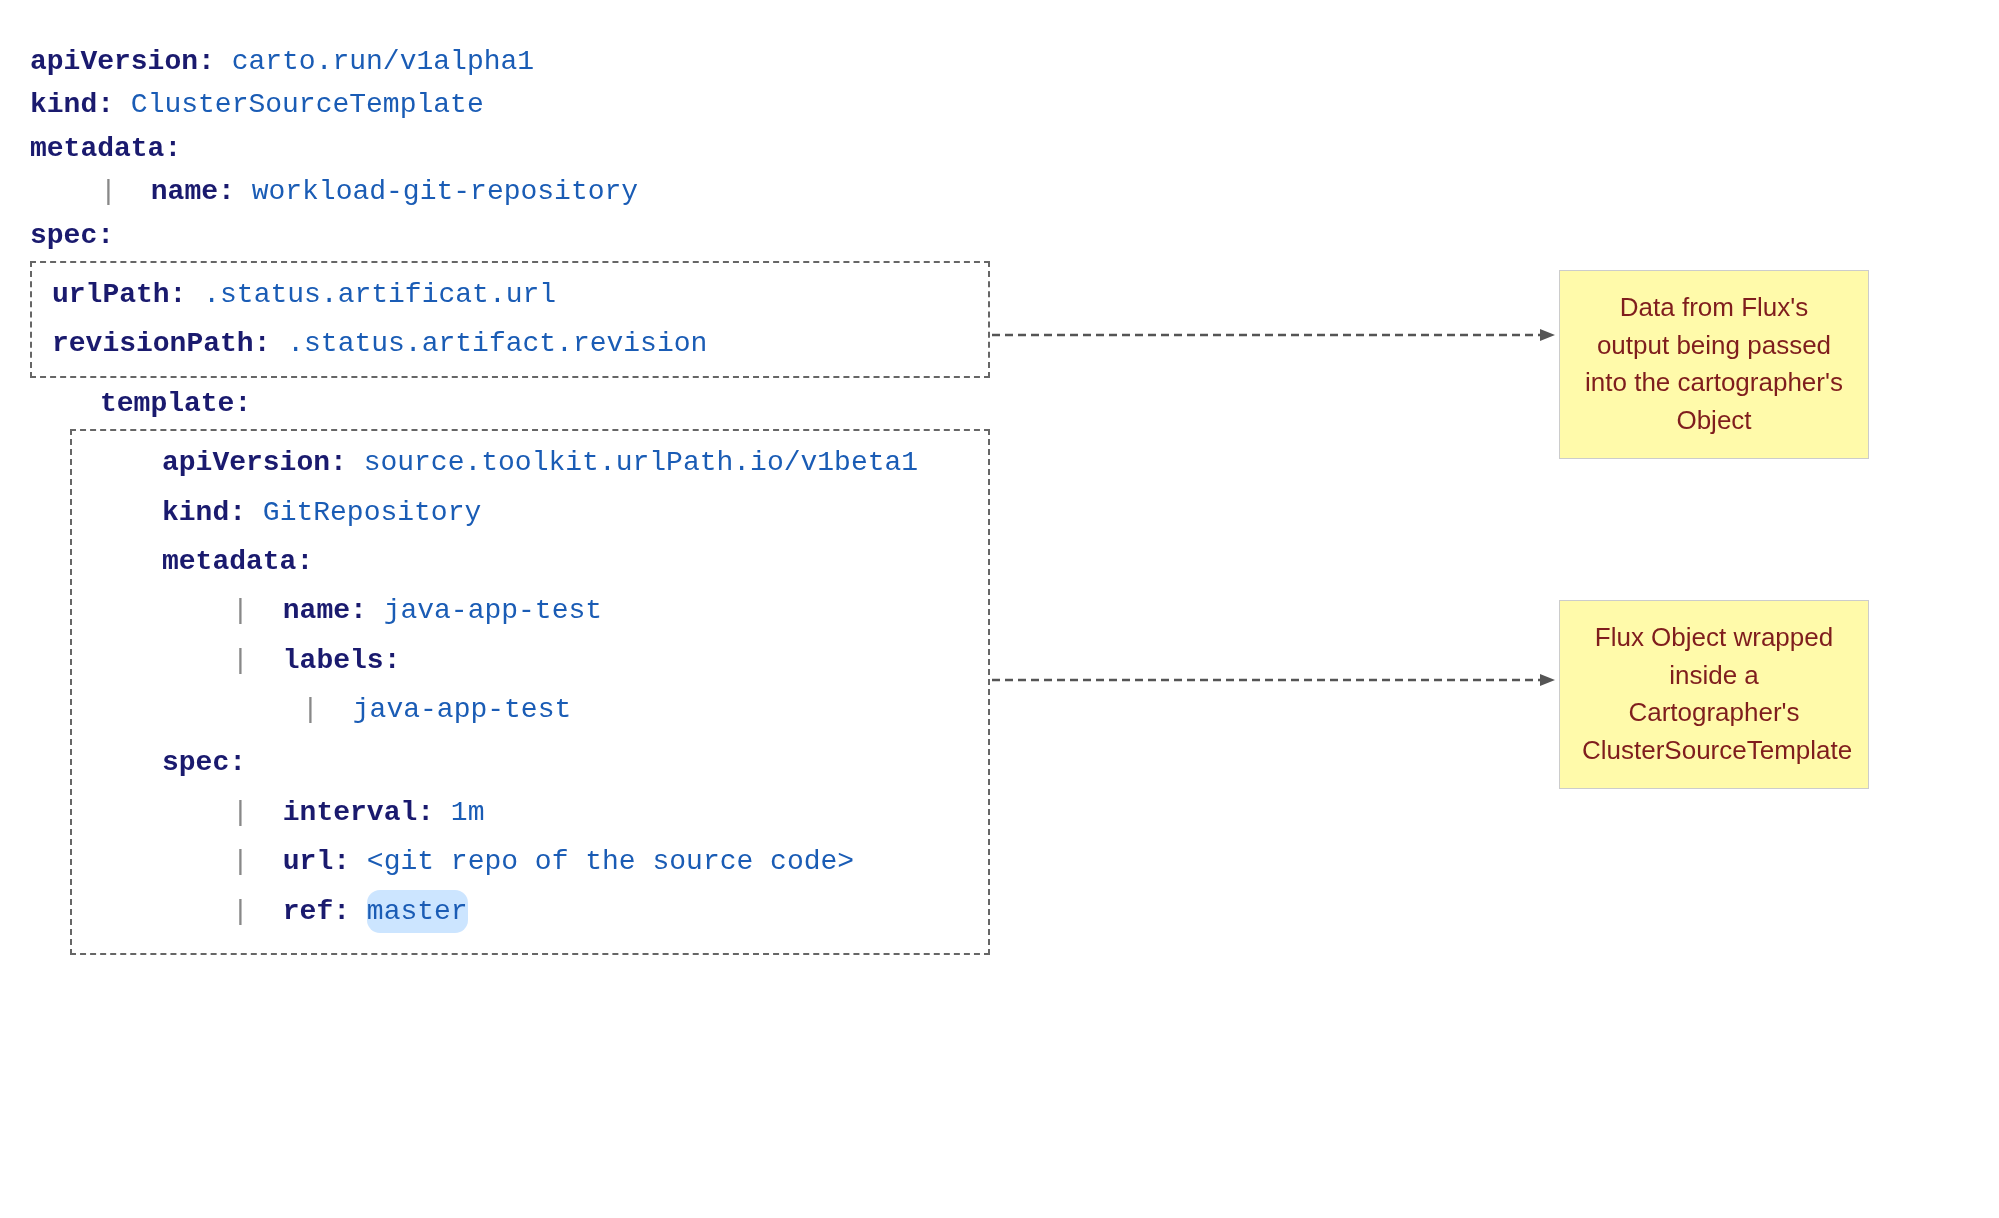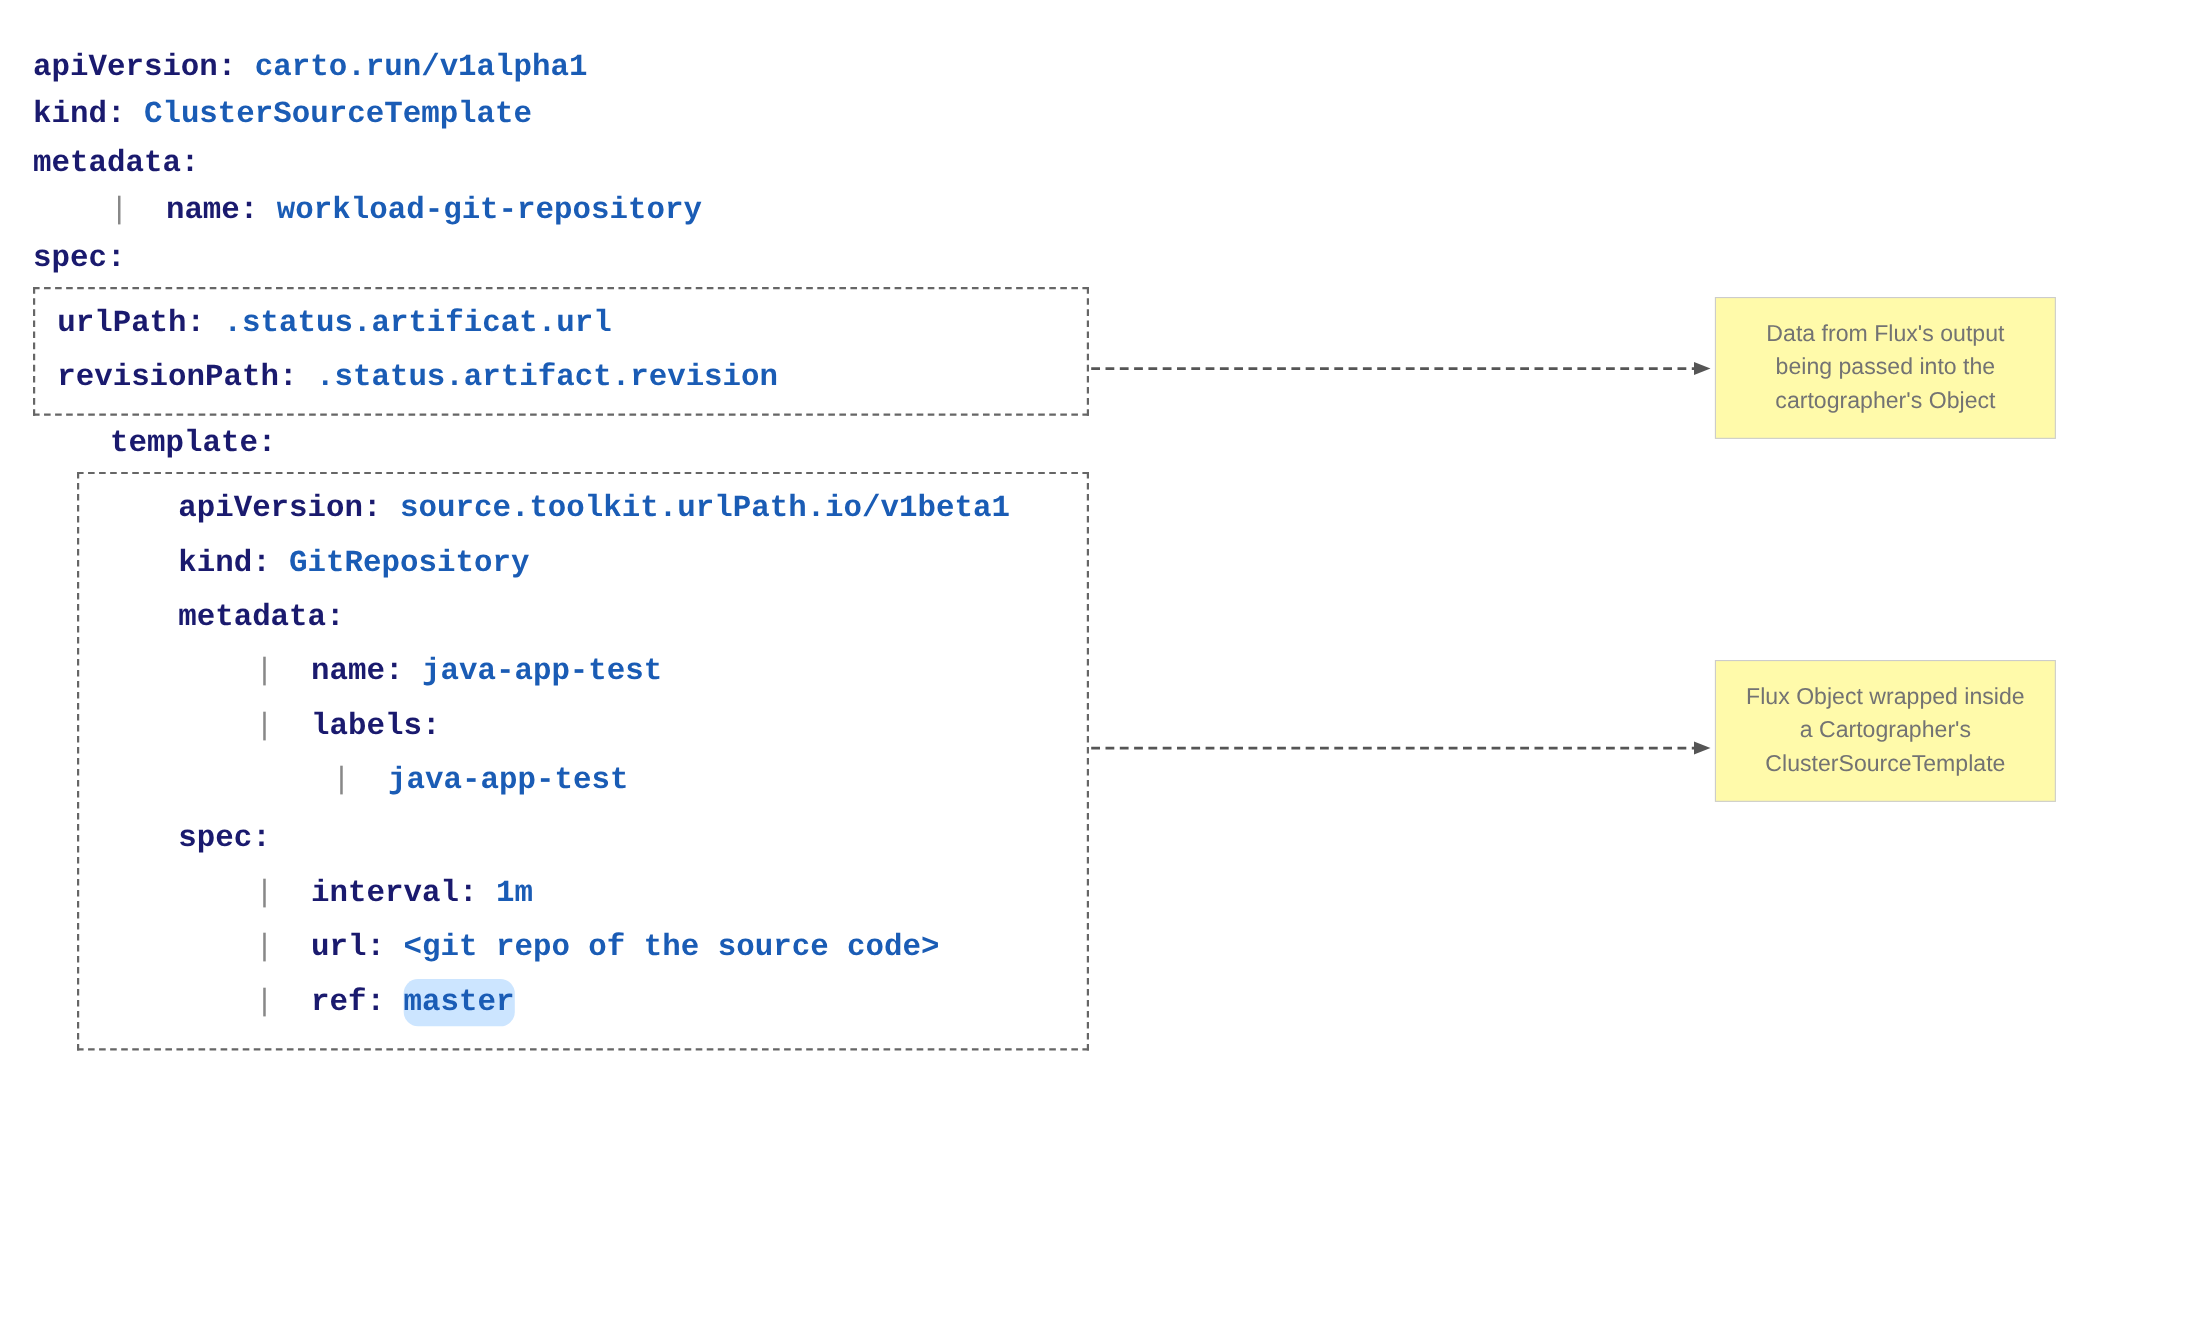--- a/index.html
+++ b/index.html
@@ -29,21 +29,21 @@
       white-space: pre;
     }
 
     .key {
       color: #1a1a6e;
       font-weight: 600;
     }
 
     .value-blue {
       color: #1a5cb5;
-      font-weight: 700;
+      font-weight: 400;
     }
 
     .indent1 {
       margin-left: 70px;
     }
 
     .indent2 {
       margin-left: 140px;
     }
 
@@ -51,24 +51,24 @@
       margin-left: 210px;
     }
 
     
     .annotation {
       position: absolute;
       background: #fffaaa;
       border: 1.5px solid #ccc;
       padding: 18px 22px;
       font-family: Arial, sans-serif;
-      font-size: 21px;
+      font-size: 26px;
       line-height: 1.45;
       width: 310px;
-      color: #737373;
+      color: #7f1d1d;
     }
 
     .highlight-bg {
       background-color: #cce5ff;
       border-radius: 13px;
     }
 
     .main-container {
       position: relative;
       width: 100%;

